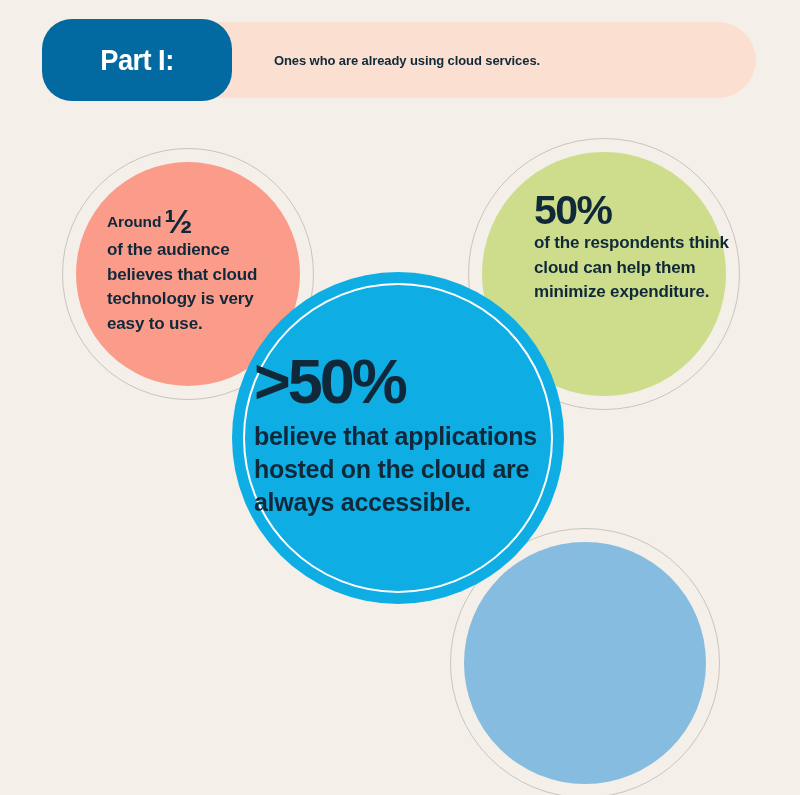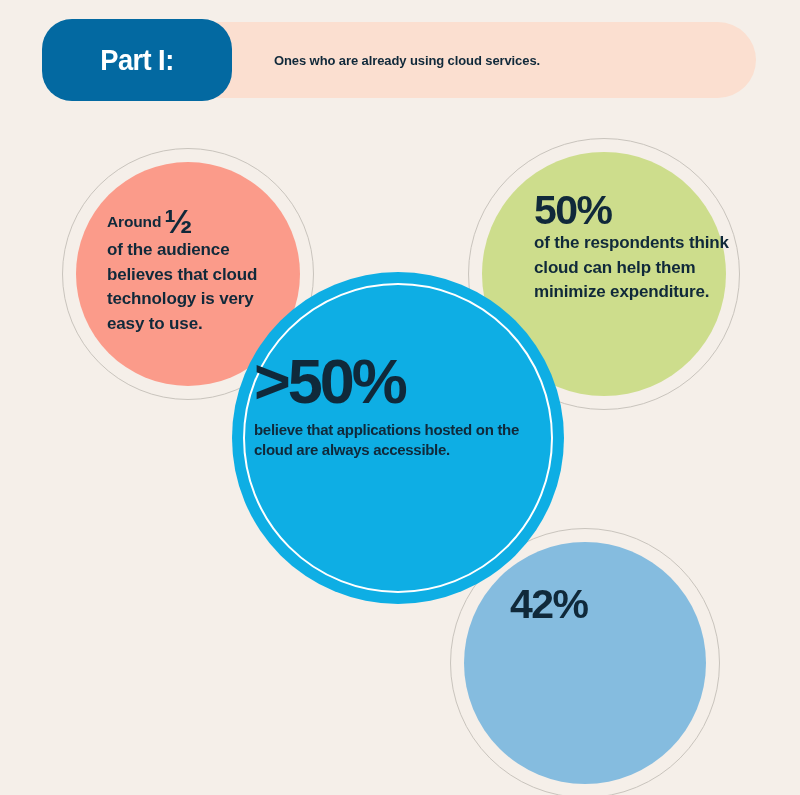--- a/index.html
+++ b/index.html
@@ -212,21 +212,21 @@
     line-height: 1.0;
     display: block;
     white-space: nowrap;
   }
   #bubble-center .center-stat .gt {
     letter-spacing: -5px;
     margin-right: 2px;
   }
 
   #bubble-center .center-copy {
-    font-size: 15px;
+    font-size: 25px;
     font-weight: bold;
     line-height: 1.32;
     letter-spacing: -0.3px;
     margin-top: 7px;
   }
 
   
   #bubble-half      { z-index: 2; }
   #bubble-fifty     { z-index: 2; }
   #bubble-forty     { z-index: 2; }
@@ -255,21 +255,20 @@
       <span class="big-stat">50%</span>
       <div class="body-copy">of the respondents think cloud can help them minimize expenditure.</div>
     </div>
   </div>
 
 
   <div class="bubble" id="bubble-fortytwo">
     <div class="bubble-ring"></div>
     <div class="bubble-disc"></div>
     <div class="bubble-text">
-      <span class="big-stat">42%</span>
     </div>
   </div>
 
   <div id="bubble-center">
     <div class="center-disc"></div>
     <div class="center-inner-ring"></div>
     <div class="center-text">
       <span class="center-stat"><span class="gt">&gt;</span><span>50%</span></span>
       <div class="center-copy">believe that applications hosted on the cloud are always accessible.</div>
     </div>

